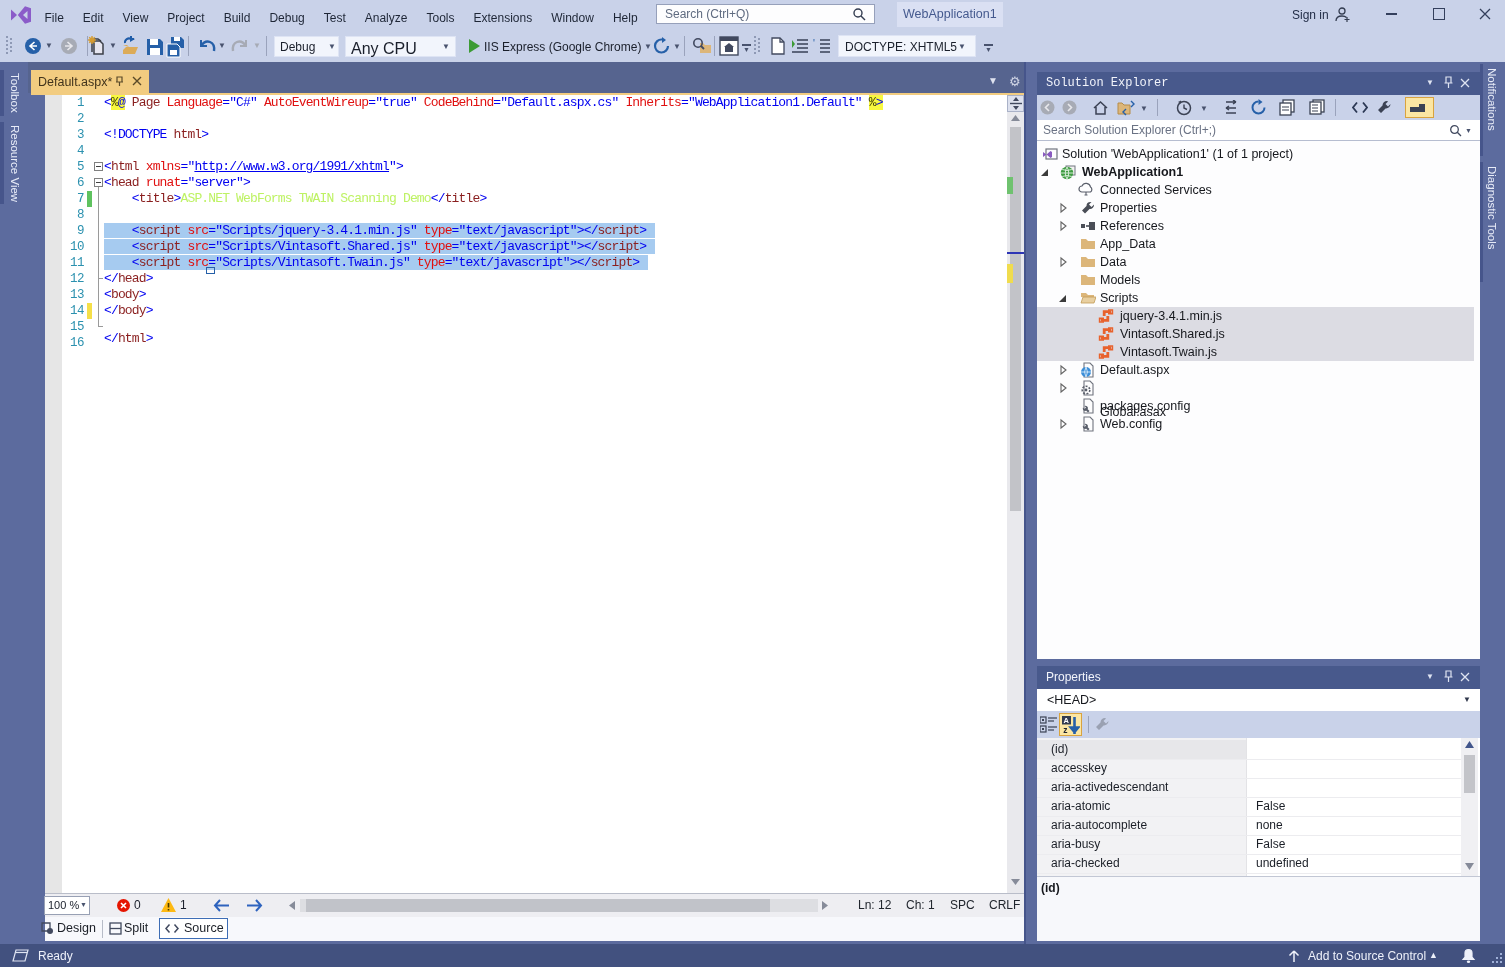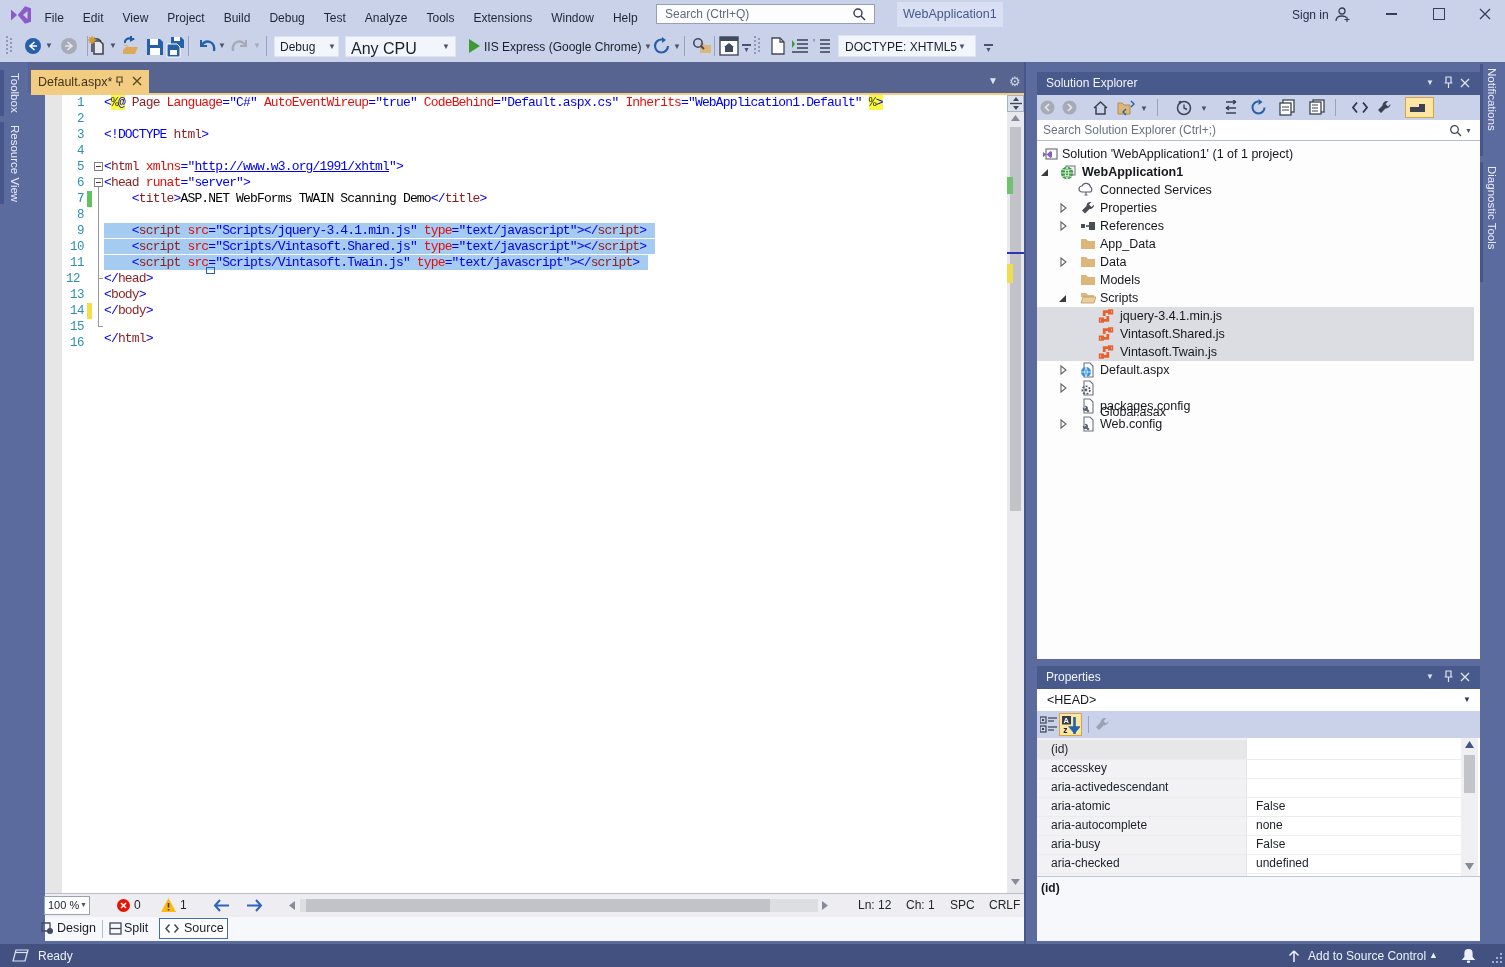--- a/index.html
+++ b/index.html
@@ -3,21 +3,21 @@
 <meta charset="utf-8">
 <style>
   html,body{margin:0;padding:0;}
   body{width:1505px;height:967px;overflow:hidden;font-family:"Liberation Sans",sans-serif;}
   .abs{position:absolute;}
   #root{position:relative;width:1505px;height:967px;background:#5C6B9E;overflow:hidden;}
   
   .b{color:#0000f0;}
   .m{color:#8a1f1f;}
   .r{color:#e01010;}
-  .k{color:#000000;}
+  .k{color:#bef264;}
   .y{background:#f8f840;}
   .u{text-decoration:underline;}
   .sel{background:#a6cbf0;}
   .codeline{position:absolute;left:104px;height:16px;line-height:16px;font-size:13px;letter-spacing:-0.85px;white-space:pre;font-family:"Liberation Mono",monospace;}
   .lnum{position:absolute;width:40px;text-align:right;height:16px;line-height:16px;font-size:12.5px;letter-spacing:-0.5px;color:#2b91af;font-family:"Liberation Mono",monospace;}
   .menuitem{display:inline-block;padding:0 9.5px;font-size:12px;color:#1e2636;}
   .vtext{writing-mode:vertical-rl;font-size:11.5px;color:#e8ecf8;letter-spacing:0;}
   .treerow{position:absolute;height:18px;line-height:18px;font-size:12.5px;color:#16181d;white-space:pre;}
   .ticon{position:absolute;width:16px;height:16px;}
 </style>
@@ -244,21 +244,21 @@
     <div class="lnum" style="left:44px;top:111px;">2</div>
     <div class="lnum" style="left:44px;top:127px;">3</div>
     <div class="lnum" style="left:44px;top:143px;">4</div>
     <div class="lnum" style="left:44px;top:159px;">5</div>
     <div class="lnum" style="left:44px;top:175px;">6</div>
     <div class="lnum" style="left:44px;top:191px;">7</div>
     <div class="lnum" style="left:44px;top:207px;">8</div>
     <div class="lnum" style="left:44px;top:223px;">9</div>
     <div class="lnum" style="left:44px;top:239px;">10</div>
     <div class="lnum" style="left:44px;top:255px;">11</div>
-    <div class="lnum" style="left:53px;top:271px;text-align:center;">12</div>
+    <div class="lnum" style="left:44px;top:271px;">12</div>
     <div class="lnum" style="left:44px;top:287px;">13</div>
     <div class="lnum" style="left:44px;top:303px;">14</div>
     <div class="lnum" style="left:44px;top:319px;">15</div>
     <div class="lnum" style="left:44px;top:335px;">16</div>
 
     <div class="abs" style="left:87px;top:191px;width:5px;height:16px;background:#5fc25f;"></div>
     <div class="abs" style="left:87px;top:303px;width:5px;height:16px;background:#f5df48;"></div>
 
     <div class="abs" style="left:94px;top:162px;width:9px;height:9px;border:1px solid #808080;background:#fff;box-sizing:border-box;"></div>
     <div class="abs" style="left:96px;top:166px;width:5px;height:1px;background:#404040;"></div>
@@ -355,21 +355,21 @@
     <svg class="abs" style="left:165px;top:923px;" width="14" height="11" viewBox="0 0 14 11">
         <path d="M4.5 1.5 L1 5.5 L4.5 9.5 M9.5 1.5 L13 5.5 L9.5 9.5" fill="none" stroke="#41495f" stroke-width="1.5"></path>
       </svg>
     <div class="abs" style="left:184px;top:921px;font-size:12.5px;color:#1b1f27;">Source</div>
   </div>
 
   <div class="abs" style="left:1024px;top:62px;width:2px;height:882px;background:#46558b;"></div>
 
   <div id="solutionexplorer">
     <div class="abs" style="left:1037px;top:72px;width:443px;height:23px;background:#48598c;"></div>
-    <div class="abs" style="left:1046px;top:76px;font-size:12px;color:#f2f4fb;">Solution Explorer</div>
+    <div class="abs" style="left:1046px;top:76px;font-size:12px;color:#f2f4fb;font-family:Liberation Mono, monospace;">Solution Explorer</div>
     <div class="abs" style="left:1426px;top:78px;font-size:8px;color:#dfe4f2;">▼</div>
     <svg class="abs" style="left:1443px;top:76px;" width="11" height="13" viewBox="0 0 11 13">
       <path d="M3 1 L8 1 L8 7 L3 7 Z M5.5 7 L5.5 12 M1.5 7 L9.5 7" fill="none" stroke="#dfe4f2" stroke-width="1.2"></path>
     </svg>
     <svg class="abs" style="left:1460px;top:78px;" width="10" height="10" viewBox="0 0 10 10">
       <path d="M1 1 L9 9 M9 1 L1 9" stroke="#dfe4f2" stroke-width="1.3"></path>
     </svg>
 
     <div class="abs" style="left:1037px;top:95px;width:443px;height:25px;background:#c9d2e9;"></div>
     <svg class="abs" style="left:1040px;top:100px;" width="15" height="15" viewBox="0 0 15 15">

